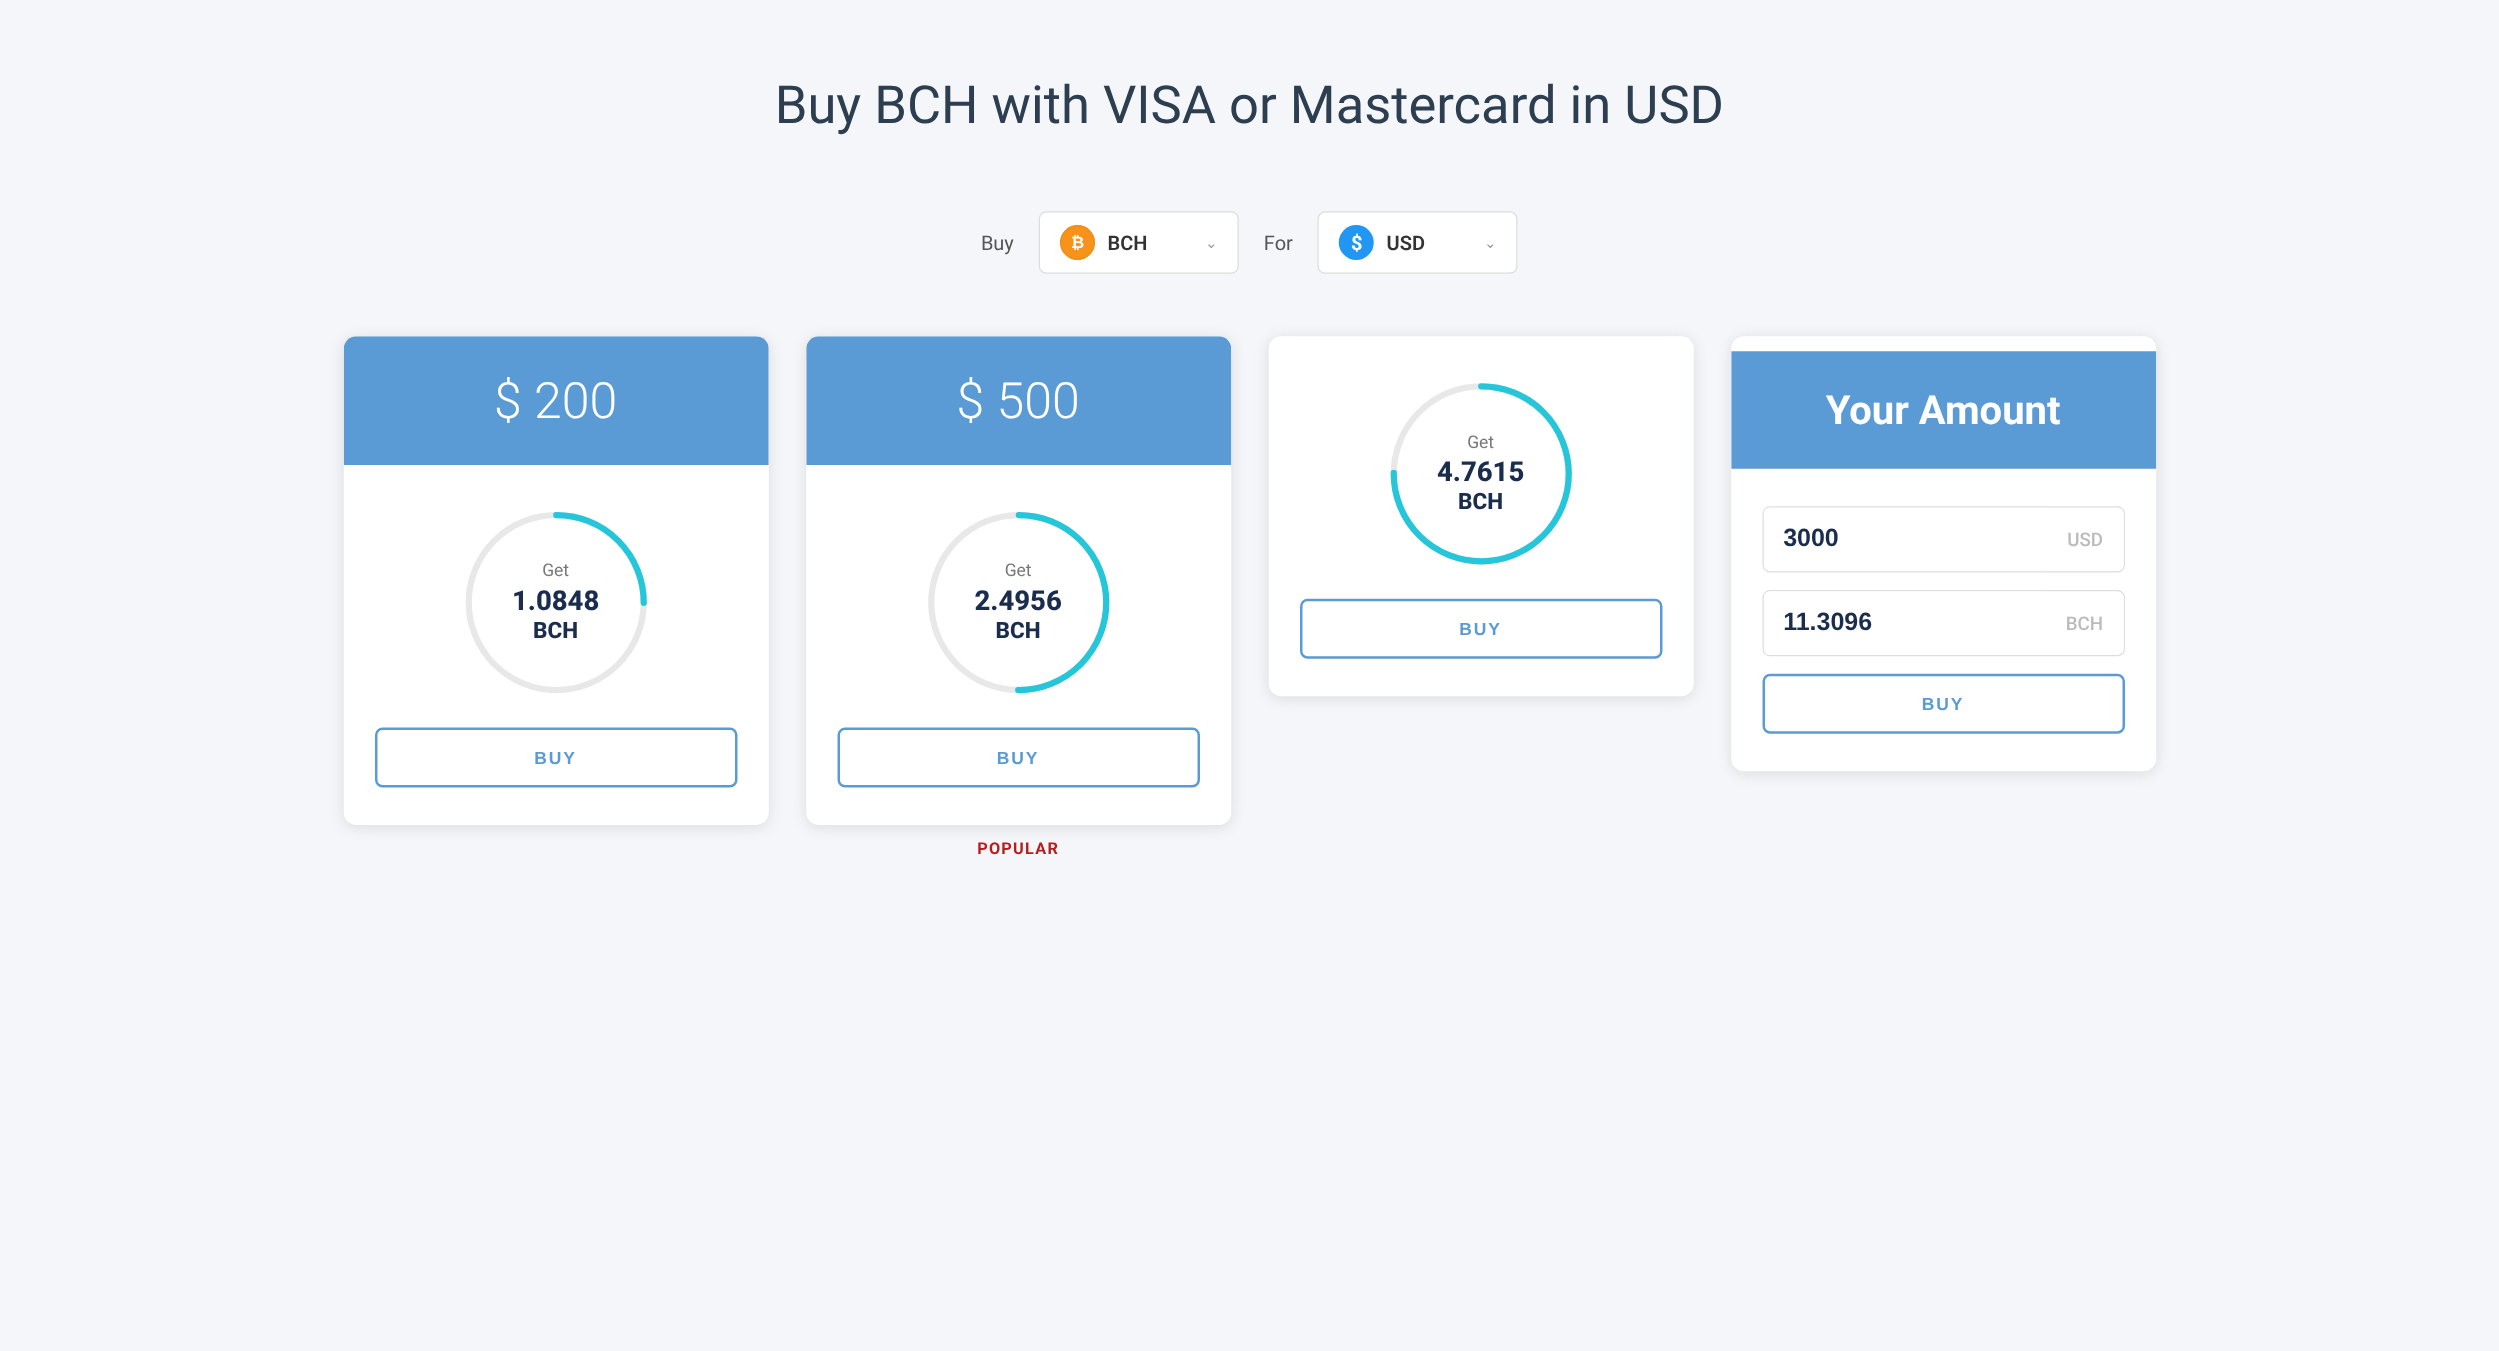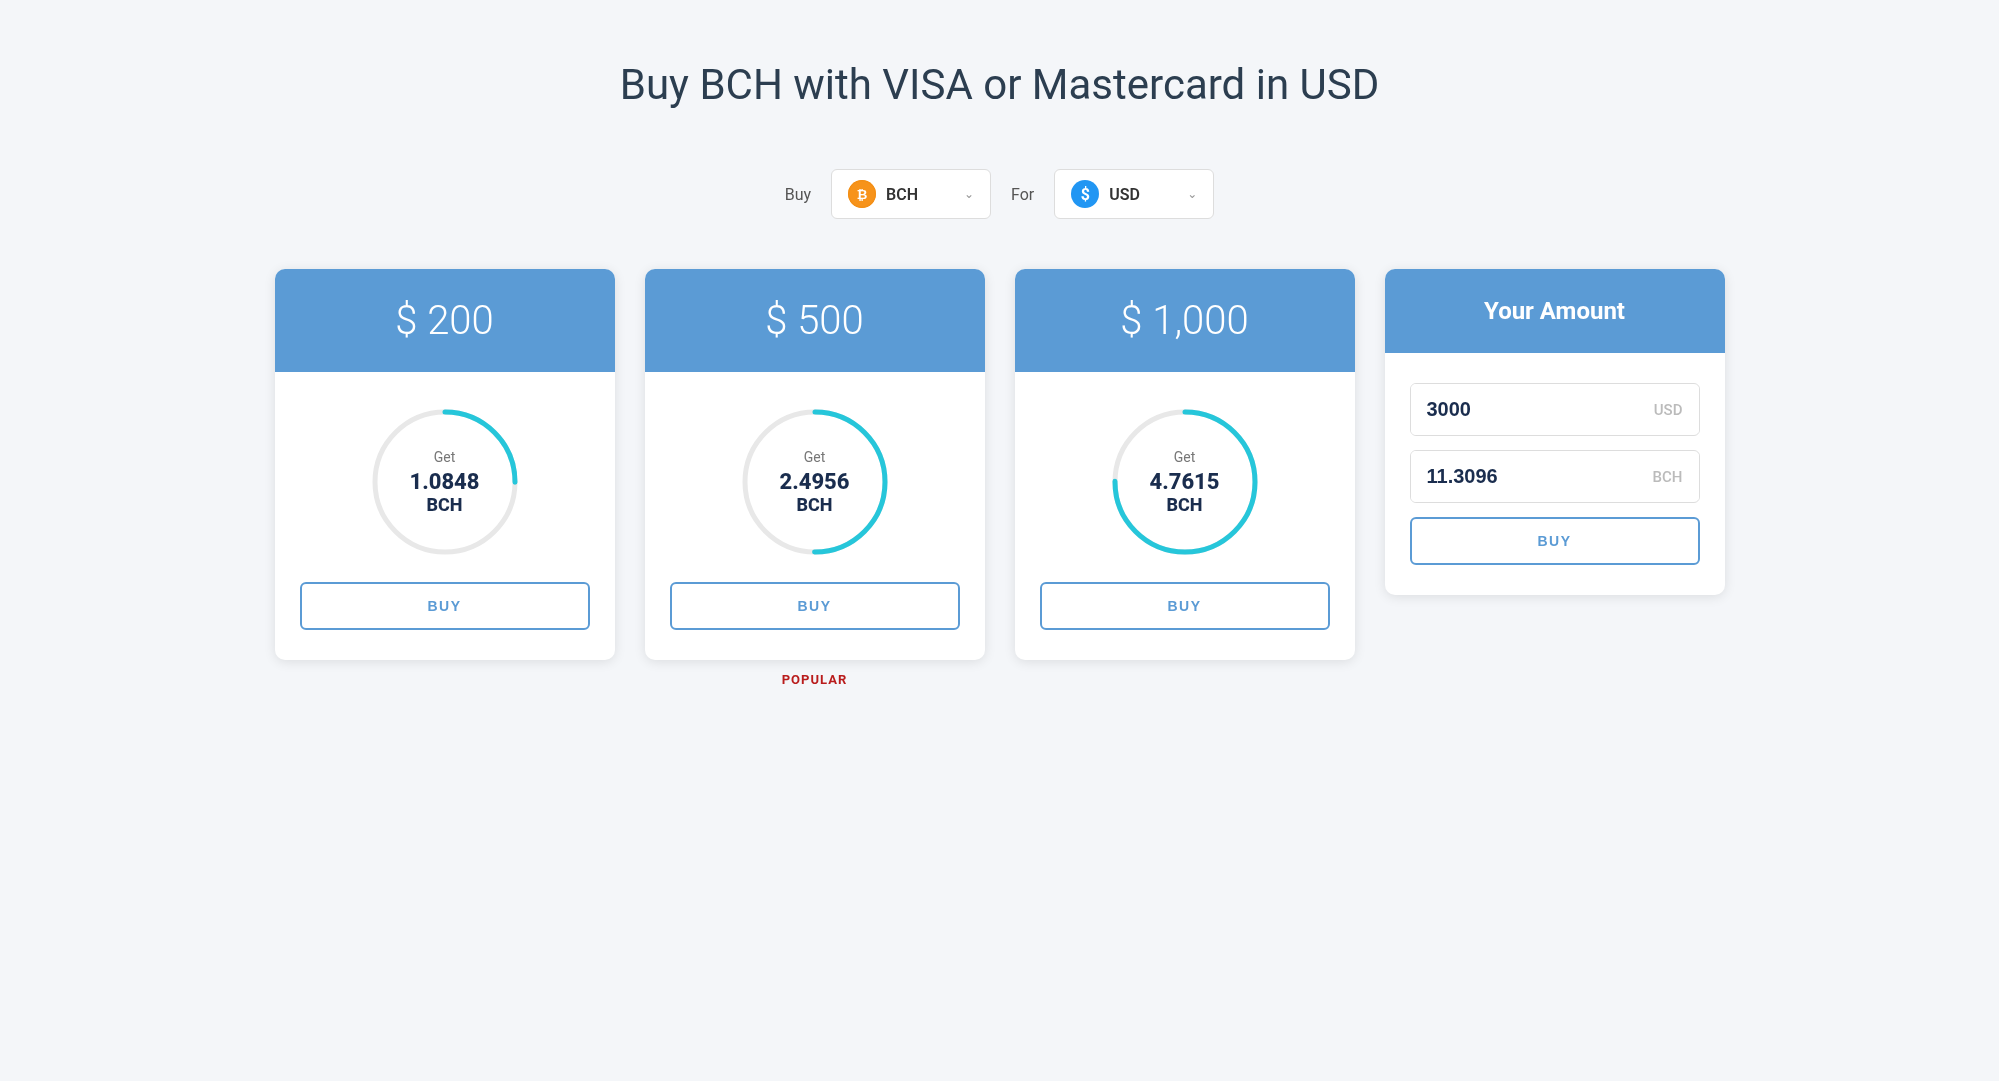--- a/index.html
+++ b/index.html
@@ -117,25 +117,26 @@
     .card-header {
       background: #5b9bd5;
       color: #fff;
       font-size: 40px;
       font-weight: 300;
       text-align: center;
       padding: 28px 20px;
     }
 
     .card-header.custom {
-      font-size: 24px;
+      font-size: 32px;
       font-weight: 700;
       display: flex;
       align-items: center;
       justify-content: center;
+      margin-top: 12px;
     }
 
     .card-body {
       padding: 30px 25px;
       display: flex;
       flex-direction: column;
       align-items: center;
       gap: 20px;
     }
 
@@ -321,21 +322,20 @@
           </div>
         </div>
         <button class="buy-button">BUY</button>
       </div>
     </div>
     <div class="popular-badge">POPULAR</div>
   </div>
 
   <div class="card-wrapper">
     <div class="card">
-      <div class="card-header">$ 1,000</div>
       <div class="card-body">
         <div class="circle-container">
           <svg class="circle-svg" viewBox="0 0 160 160">
             <circle class="circle-bg" cx="80" cy="80" r="70"></circle>
             <circle class="circle-progress" cx="80" cy="80" r="70" stroke-dasharray="330 440" stroke-dashoffset="0"></circle>
           </svg>
           <div class="circle-text">
             <span class="get-label">Get</span>
             <span class="bch-amount">4.7615</span>
             <span class="bch-unit">BCH</span>

